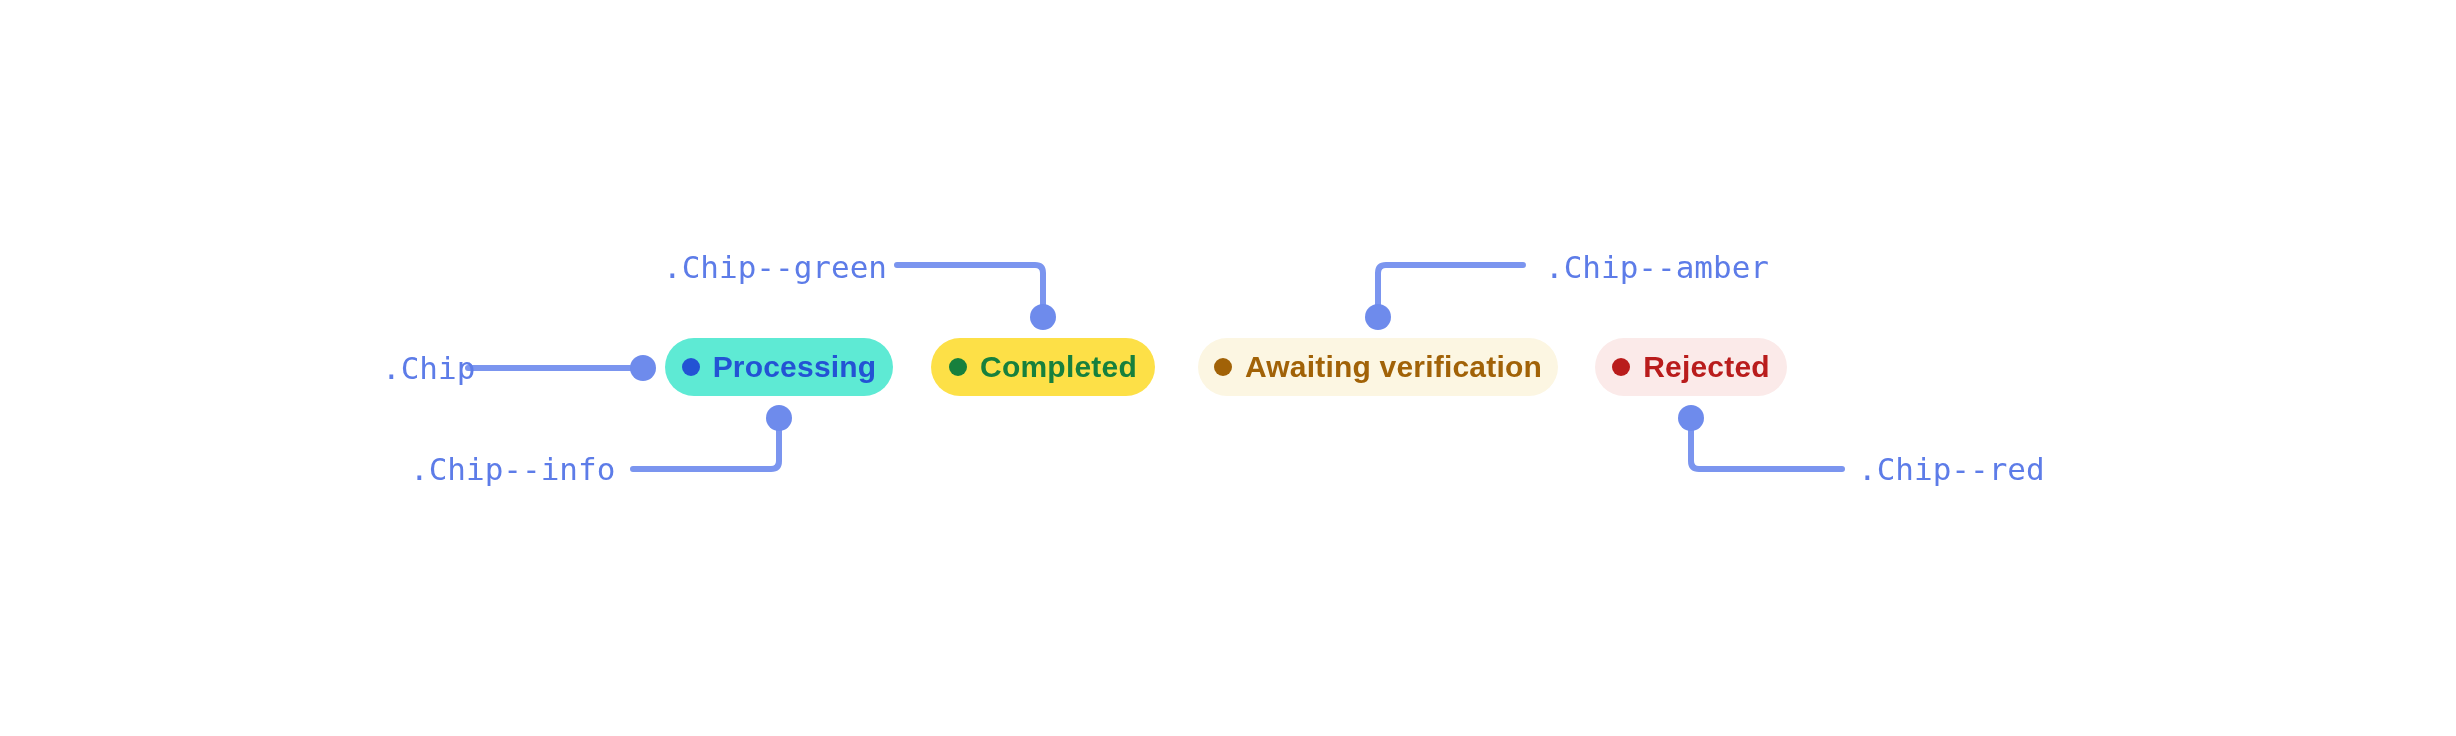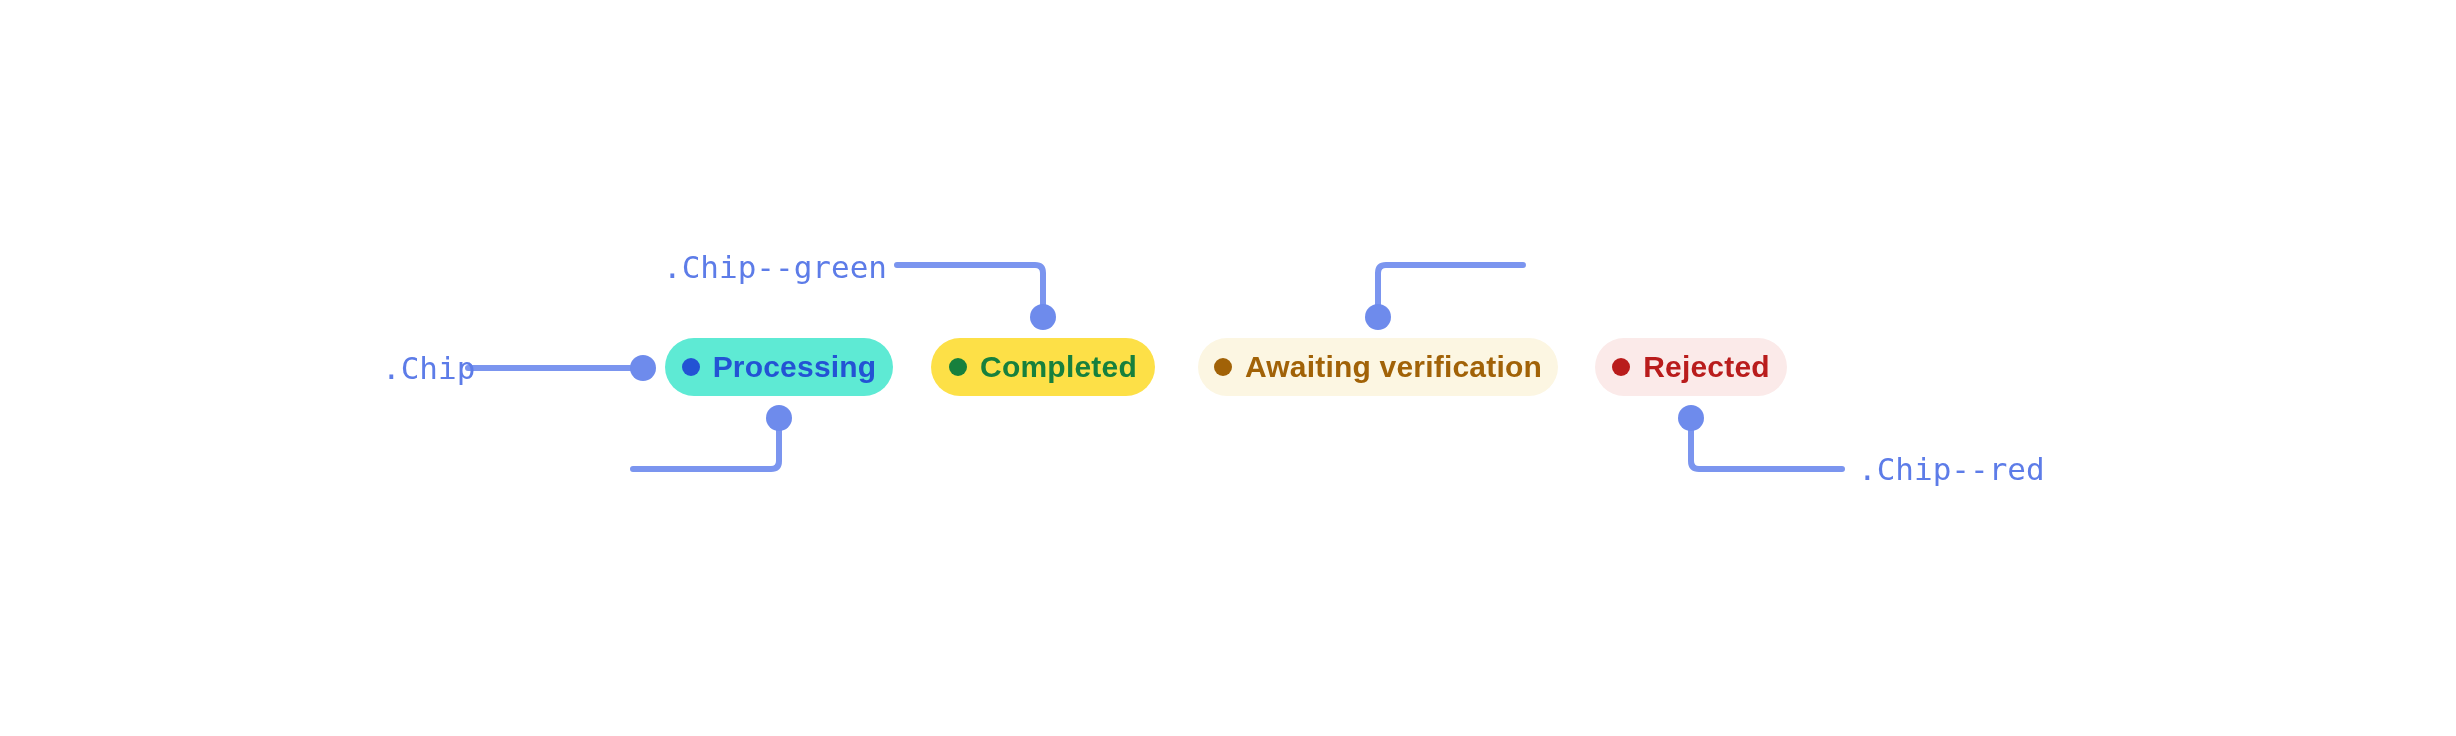--- a/index.html
+++ b/index.html
@@ -96,21 +96,23 @@
     <circle class="conn-dot" cx="1378" cy="317" r="13"></circle>
 
     <path class="conn" d="M1842 469 H1699 Q1691 469 1691 461 V418"></path>
     <circle class="conn-dot" cx="1691" cy="418" r="13"></circle>
   </svg>
 
   <div class="class-label lbl-base">.Chip</div>
 
   <div class="class-label lbl-green">.Chip--green</div>
 
+  <div class="class-label lbl-amber">.Chip--amber</div>
 
+  <div class="class-label lbl-info">.Chip--info</div>
 
   <div class="class-label lbl-red">.Chip--red</div>
 
   <div class="chip chip-info" style="background: #5eead4; color: rgb(35, 83, 212);">
     <span class="status-dot"></span>
     <span>Processing</span>
   </div>
 
   <div class="chip chip-green" style="background: #fde047; color: rgb(23, 128, 61);">
     <span class="status-dot"></span>

